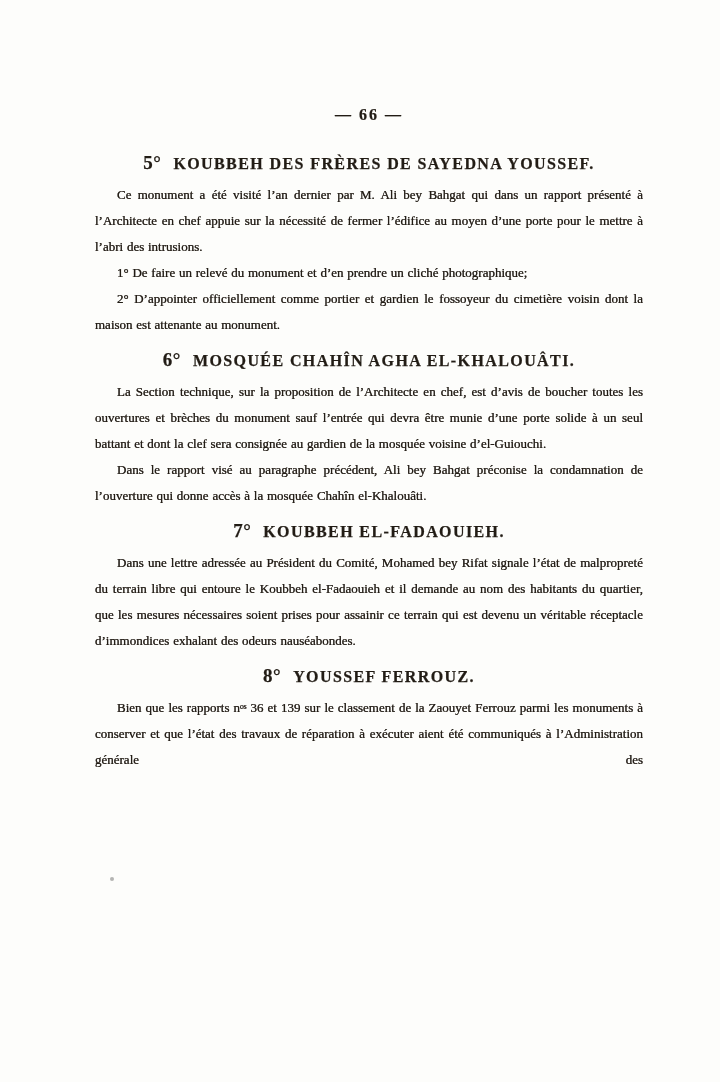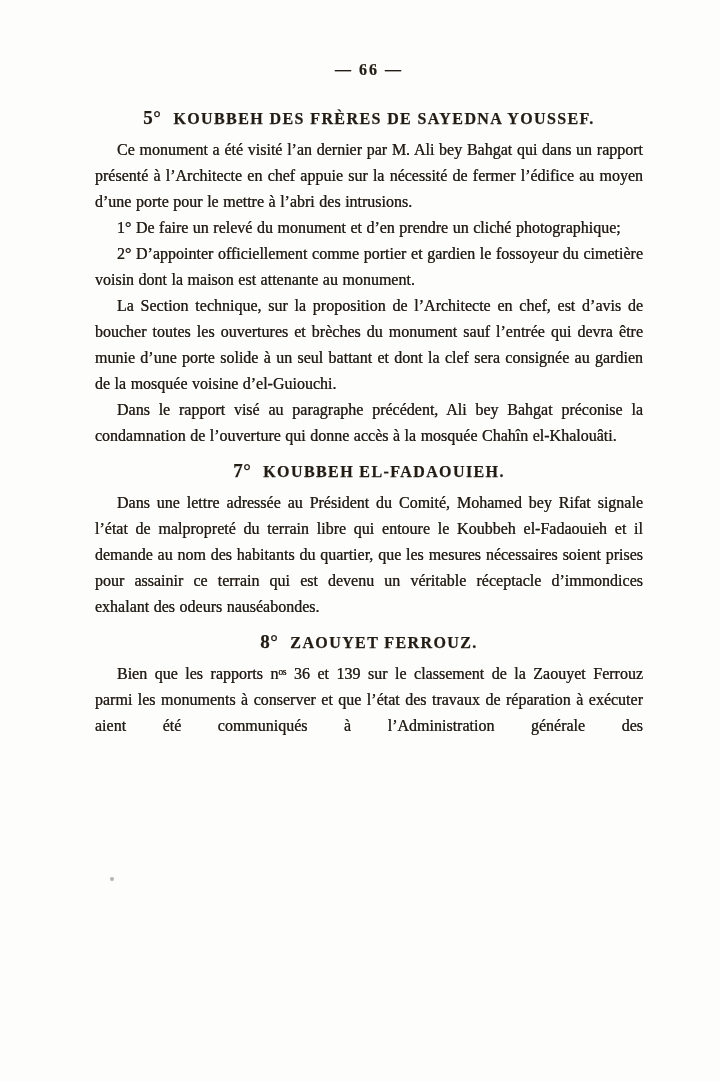--- a/index.html
+++ b/index.html
@@ -7,24 +7,24 @@
     width: 720px;
     height: 1082px;
     background: #fdfdfb;
     color: #221c15;
     font-family: "Liberation Serif", "DejaVu Serif", serif;
     position: relative;
     overflow: hidden;
   }
   .sheet {
     position: absolute;
-    top: 16px;
+    top: 0;
     left: 95px;
     width: 548px;
-    padding-top: 44px;
+    padding-top: 105px;
   }
   .pagenum {
     text-align: center;
     font-size: 16px;
     font-weight: bold;
     letter-spacing: 2px;
     line-height: 20px;
     margin: 0 0 26px 0;
     -webkit-text-stroke: 0.2px;
   }
@@ -39,21 +39,21 @@
     font-size: 19px;
     letter-spacing: 0.5px;
   }
   h2.heading .title {
     font-size: 16px;
     letter-spacing: 1.4px;
     margin-left: 6px;
   }
   p.para {
     margin: 0;
-    font-size: 16px;
+    font-size: 13px;
     line-height: 26px;
     text-align: justify;
     text-indent: 22px;
     word-spacing: 0.5px;
     -webkit-text-stroke: 0.2px;
     text-shadow: 0 0 0.3px rgba(34, 28, 21, 0.55);
   }
   p.para.cont { text-align-last: justify; }
   .speck {
     position: absolute;
@@ -76,35 +76,39 @@
     <h2 class="heading">
       <span class="num">5°</span>
       <span class="title">KOUBBEH DES FRÈRES DE SAYEDNA YOUSSEF.</span>
     </h2>
     <p class="para">Ce monument a été visité l’an dernier par M. Ali bey Bahgat qui dans un rapport présenté à l’Architecte en chef appuie sur la nécessité de fermer l’édifice au moyen d’une porte pour le mettre à l’abri des intrusions.</p>
     <p class="para">1° De faire un relevé du monument et d’en prendre un cliché photographique;</p>
     <p class="para">2° D’appointer officiellement comme portier et gardien le fossoyeur du cimetière voisin dont la maison est attenante au monument.</p>
   </section>
 
   <section>
+    <h2 class="heading">
+      <span class="num">6°</span>
+      <span class="title">MOSQUÉE CHAHÎN AGHA EL-KHALOUÂTI.</span>
+    </h2>
     <p class="para">La Section technique, sur la proposition de l’Architecte en chef, est d’avis de boucher toutes les ouvertures et brèches du monument sauf l’entrée qui devra être munie d’une porte solide à un seul battant et dont la clef sera consignée au gardien de la mosquée voisine d’el-Guiouchi.</p>
     <p class="para">Dans le rapport visé au paragraphe précédent, Ali bey Bahgat préconise la condamnation de l’ouverture qui donne accès à la mosquée Chahîn el-Khalouâti.</p>
   </section>
 
   <section>
     <h2 class="heading">
       <span class="num">7°</span>
       <span class="title">KOUBBEH EL-FADAOUIEH.</span>
     </h2>
     <p class="para">Dans une lettre adressée au Président du Comité, Mohamed bey Rifat signale l’état de malpropreté du terrain libre qui entoure le Koubbeh el-Fadaouieh et il demande au nom des habitants du quartier, que les mesures nécessaires soient prises pour assainir ce terrain qui est devenu un véritable réceptacle d’immondices exhalant des odeurs nauséabondes.</p>
   </section>
 
   <section>
     <h2 class="heading">
       <span class="num">8°</span>
-      <span class="title">ZAOUYET FERROUZ.</span>
+      <span class="title">YOUSSEF FERROUZ.</span>
     </h2>
     <p class="para cont">Bien que les rapports nᵒˢ 36 et 139 sur le classement de la Zaouyet Ferrouz parmi les monuments à conserver et que l’état des travaux de réparation à exécuter aient été communiqués à l’Administration générale des</p>
   </section>
 
 </div>
 
 <div class="speck"></div>
 
 </body></html>

